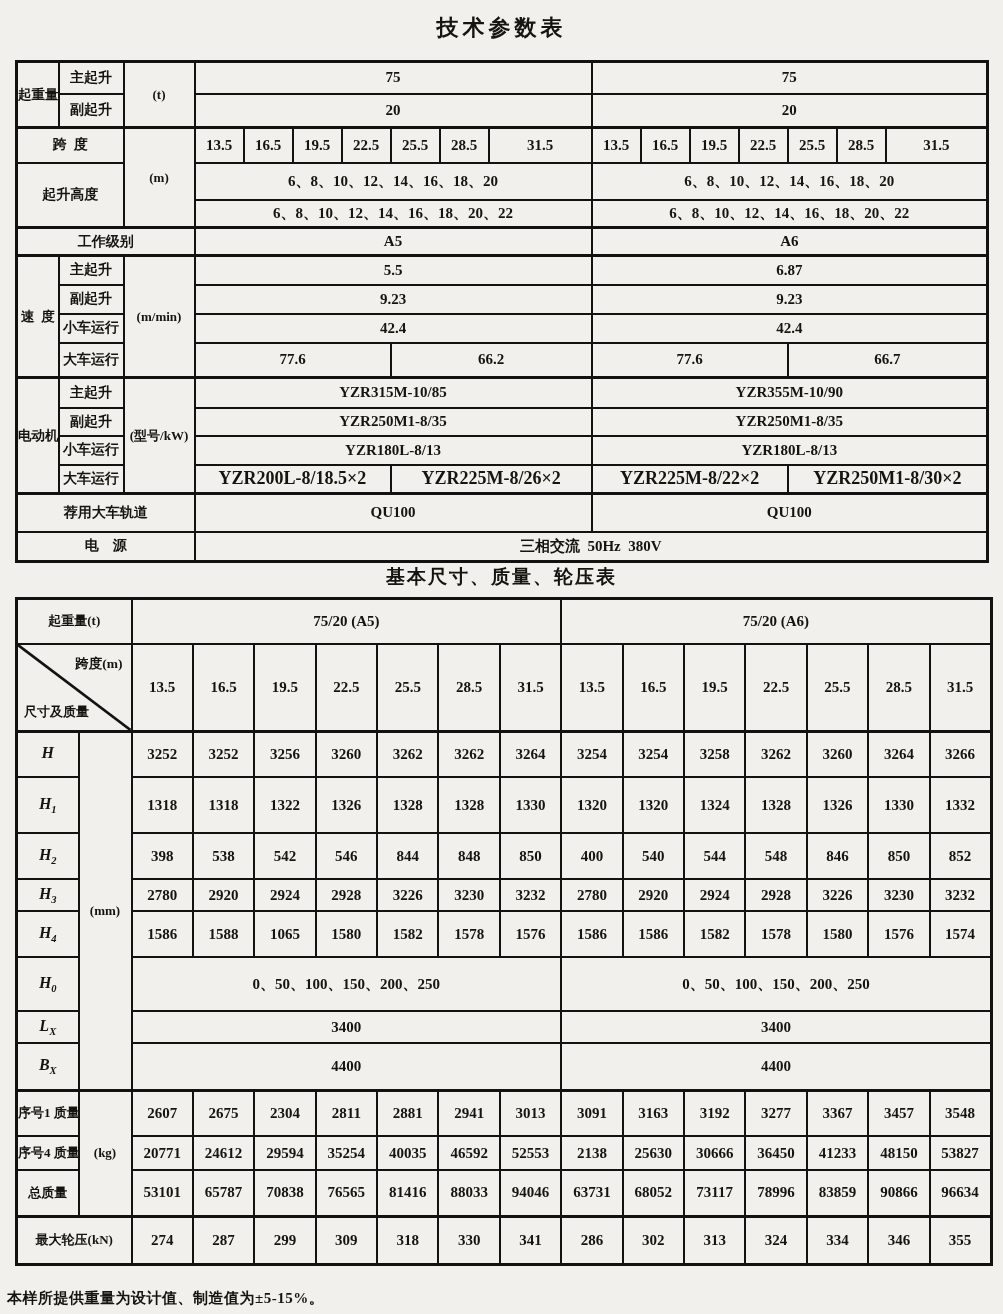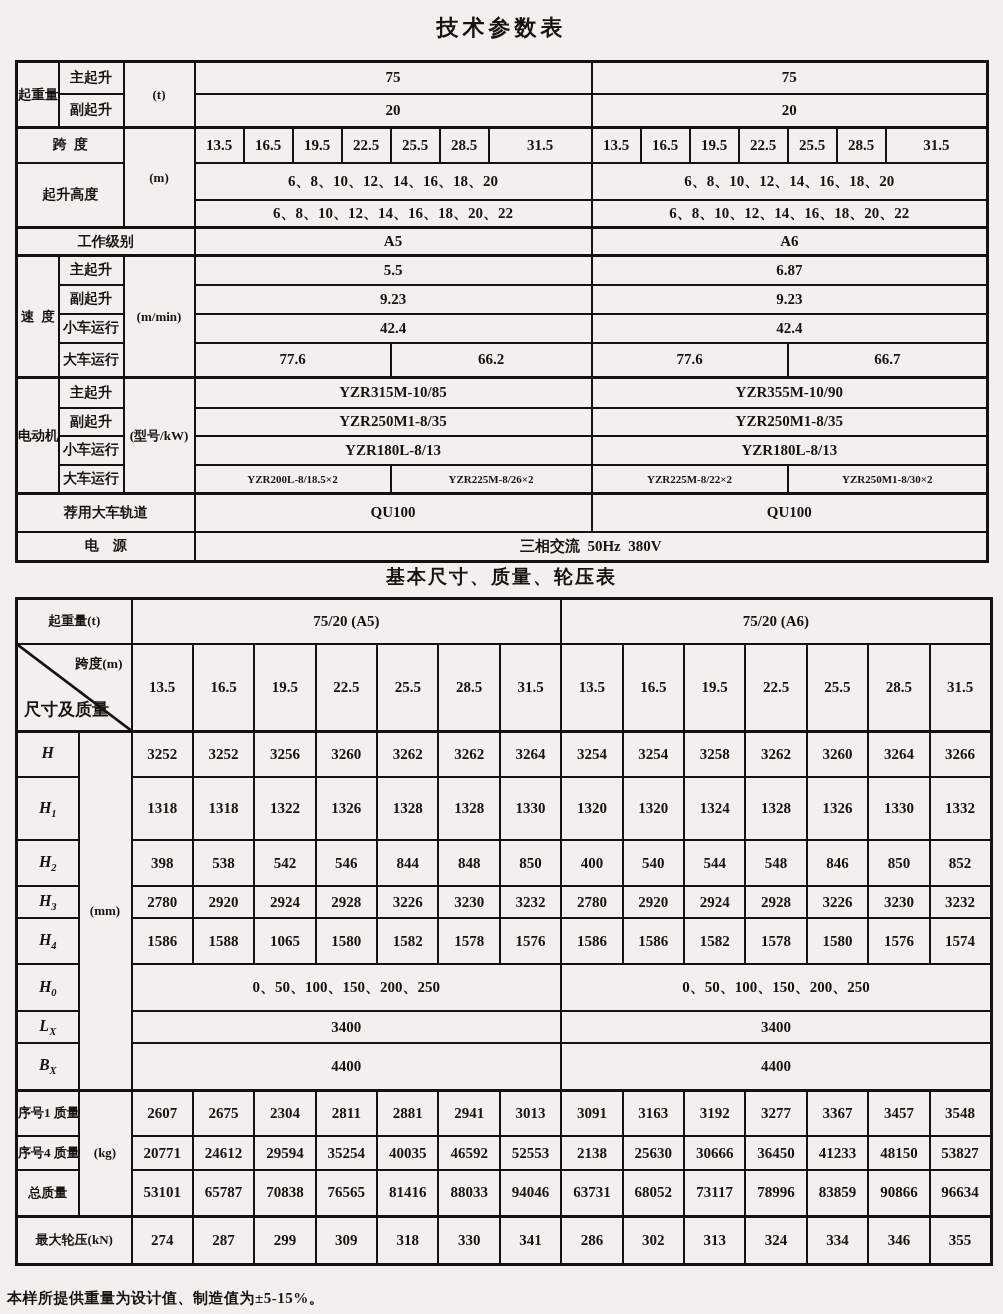--- a/index.html
+++ b/index.html
@@ -26,28 +26,28 @@
   td{
     border:2px solid #141210;
     text-align:center;vertical-align:middle;
     font-weight:bold;font-size:15px;
     padding:0;white-space:pre;overflow:hidden;
   }
   tr.tt > td{border-top-width:3px;}
   td.lbl{font-size:14px;}
   td.grp{font-size:13.5px;}
   td.unit{font-size:13px;}
-  td.small{font-size:11px;}
+  td.small{font-size:18px;}
   #t2 td.lbl{font-size:13px;margin-left:36px;}
   td.dim i{font-family:"Liberation Serif",serif;font-style:italic;font-weight:bold;font-size:16px;}
   td.dim sub{font-style:italic;font-weight:bold;font-size:10.5px;}
   td.diag{position:relative;}
   td.diag svg{position:absolute;left:0;top:0;width:100%;height:100%;display:block;}
   .diag-top{position:absolute;top:10px;right:8px;font-size:13.5px;font-weight:bold;padding-left:44px;}
-  .diag-bottom{position:absolute;bottom:9px;left:6px;font-size:17px;font-weight:bold;}
+  .diag-bottom{position:absolute;bottom:9px;left:6px;font-size:13px;font-weight:bold;}
   .footnote{
     position:absolute;top:1289px;left:7px;
     font-size:15px;font-weight:bold;letter-spacing:0.5px;
   }
 </style>
 </head>
 <body>
 
 <div class="title">技术参数表</div>
 
@@ -237,21 +237,21 @@
     <td>3262</td>
     <td>3264</td>
     <td>3254</td>
     <td>3254</td>
     <td>3258</td>
     <td>3262</td>
     <td>3260</td>
     <td>3264</td>
     <td>3266</td>
   </tr>
-  <tr style="height:63px">
+  <tr style="height:56px">
     <td class="dim"><i>H</i><sub>1</sub></td>
     <td>1318</td>
     <td>1318</td>
     <td>1322</td>
     <td>1326</td>
     <td>1328</td>
     <td>1328</td>
     <td>1330</td>
     <td>1320</td>
     <td>1320</td>
@@ -305,21 +305,21 @@
     <td>1578</td>
     <td>1576</td>
     <td>1586</td>
     <td>1586</td>
     <td>1582</td>
     <td>1578</td>
     <td>1580</td>
     <td>1576</td>
     <td>1574</td>
   </tr>
-  <tr style="height:47px">
+  <tr style="height:54px">
     <td class="dim"><i>H</i><sub>0</sub></td>
     <td colspan="7">0、50、100、150、200、250</td>
     <td colspan="7">0、50、100、150、200、250</td>
   </tr>
   <tr style="height:32px">
     <td class="dim"><i>L</i><sub>X</sub></td>
     <td colspan="7">3400</td>
     <td colspan="7">3400</td>
   </tr>
   <tr style="height:47px">

